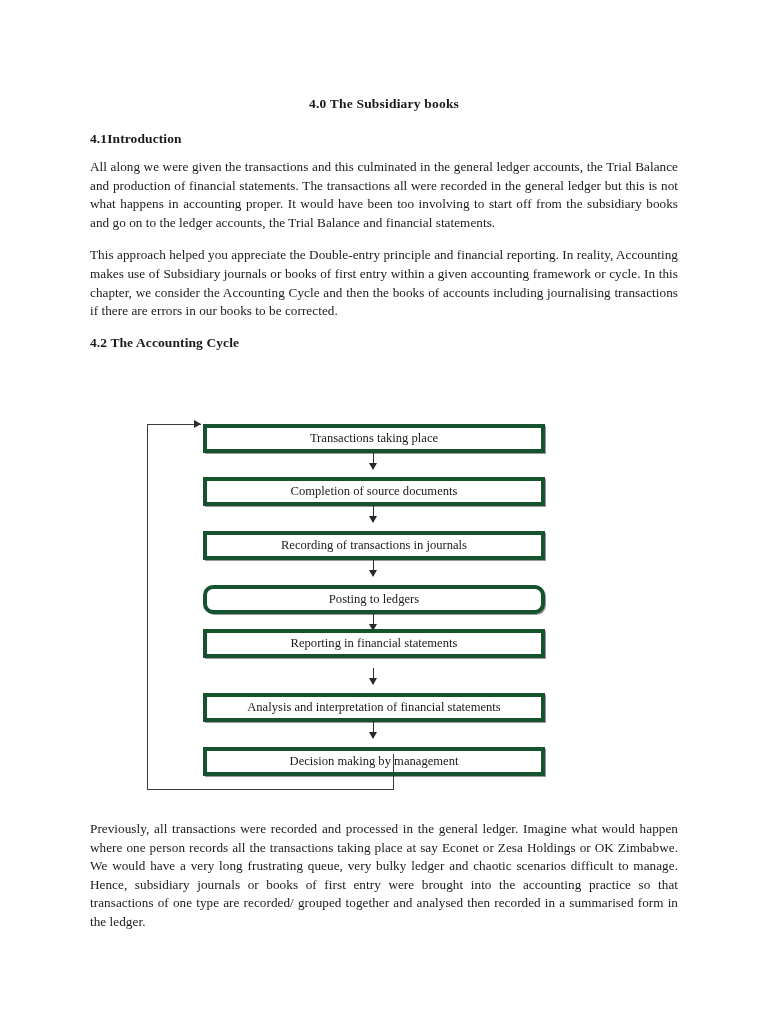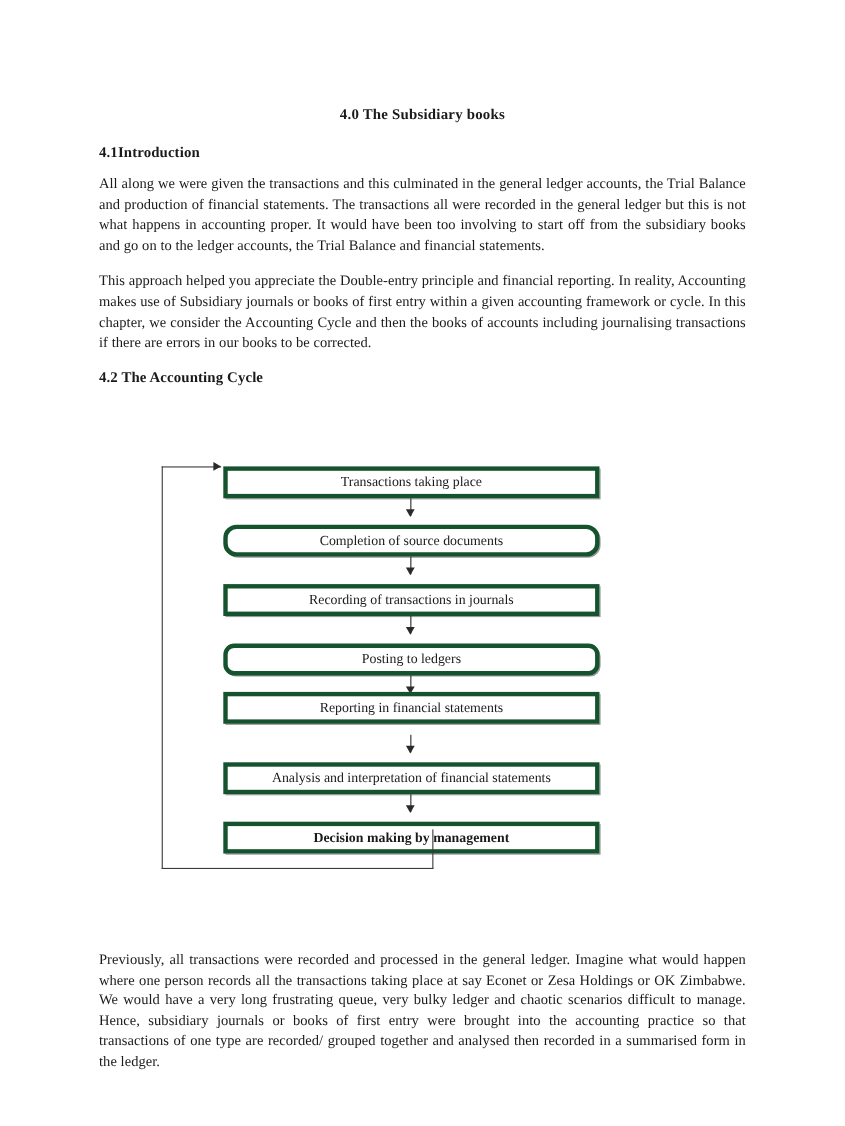--- a/index.html
+++ b/index.html
@@ -134,21 +134,20 @@
     height: 0;
     border-top: 4.5px solid transparent;
     border-bottom: 4.5px solid transparent;
     border-left: 7.5px solid #2a2a2a;
   }
   .tail-text {
     position: absolute;
     left: 90px;
     top: 820px;
     width: 588px;
-    margin-top: 43px;
   }
 </style>
 </head>
 <body>
 
 <div class="page">
 
   <div class="content">
 
     <div class="doc-title">4.0 The Subsidiary books</div>
@@ -162,36 +161,36 @@
     <div class="heading">4.2 The Accounting Cycle</div>
 
 
   </div>
 
   <div class="flowchart">
 
     <div class="flow-box" style="top:19px;">Transactions taking place</div>
     <div class="flow-arrow" style="top:48px;height:16px;"></div>
 
-    <div class="flow-box" style="top:72px;border-radius:12px;">Completion of source documents</div>
+    <div class="flow-box" style="top:72px;">Completion of source documents</div>
     <div class="flow-arrow" style="top:101px;height:16px;"></div>
 
     <div class="flow-box" style="top:126px;">Recording of transactions in journals</div>
     <div class="flow-arrow" style="top:155px;height:16px;"></div>
 
     <div class="flow-box" style="top:180px;border-radius:10px;">Posting to ledgers</div>
     <div class="flow-arrow" style="top:209px;height:16px;"></div>
 
     <div class="flow-box" style="top:224px;">Reporting in financial statements</div>
     <div class="flow-arrow" style="top:263px;height:16px;"></div>
 
     <div class="flow-box" style="top:288px;">Analysis and interpretation of financial statements</div>
     <div class="flow-arrow" style="top:317px;height:16px;"></div>
 
-    <div class="flow-box" style="top:342px;font-weight:bold;">Decision making by management</div>
+    <div class="flow-box" style="top:342px;">Decision making by management</div>
 
     <div class="loop-down"></div>
     <div class="loop-bottom"></div>
     <div class="loop-up"></div>
     <div class="loop-top"></div>
     <div class="loop-head"></div>
 
   </div>
 
   <div class="tail-text">

